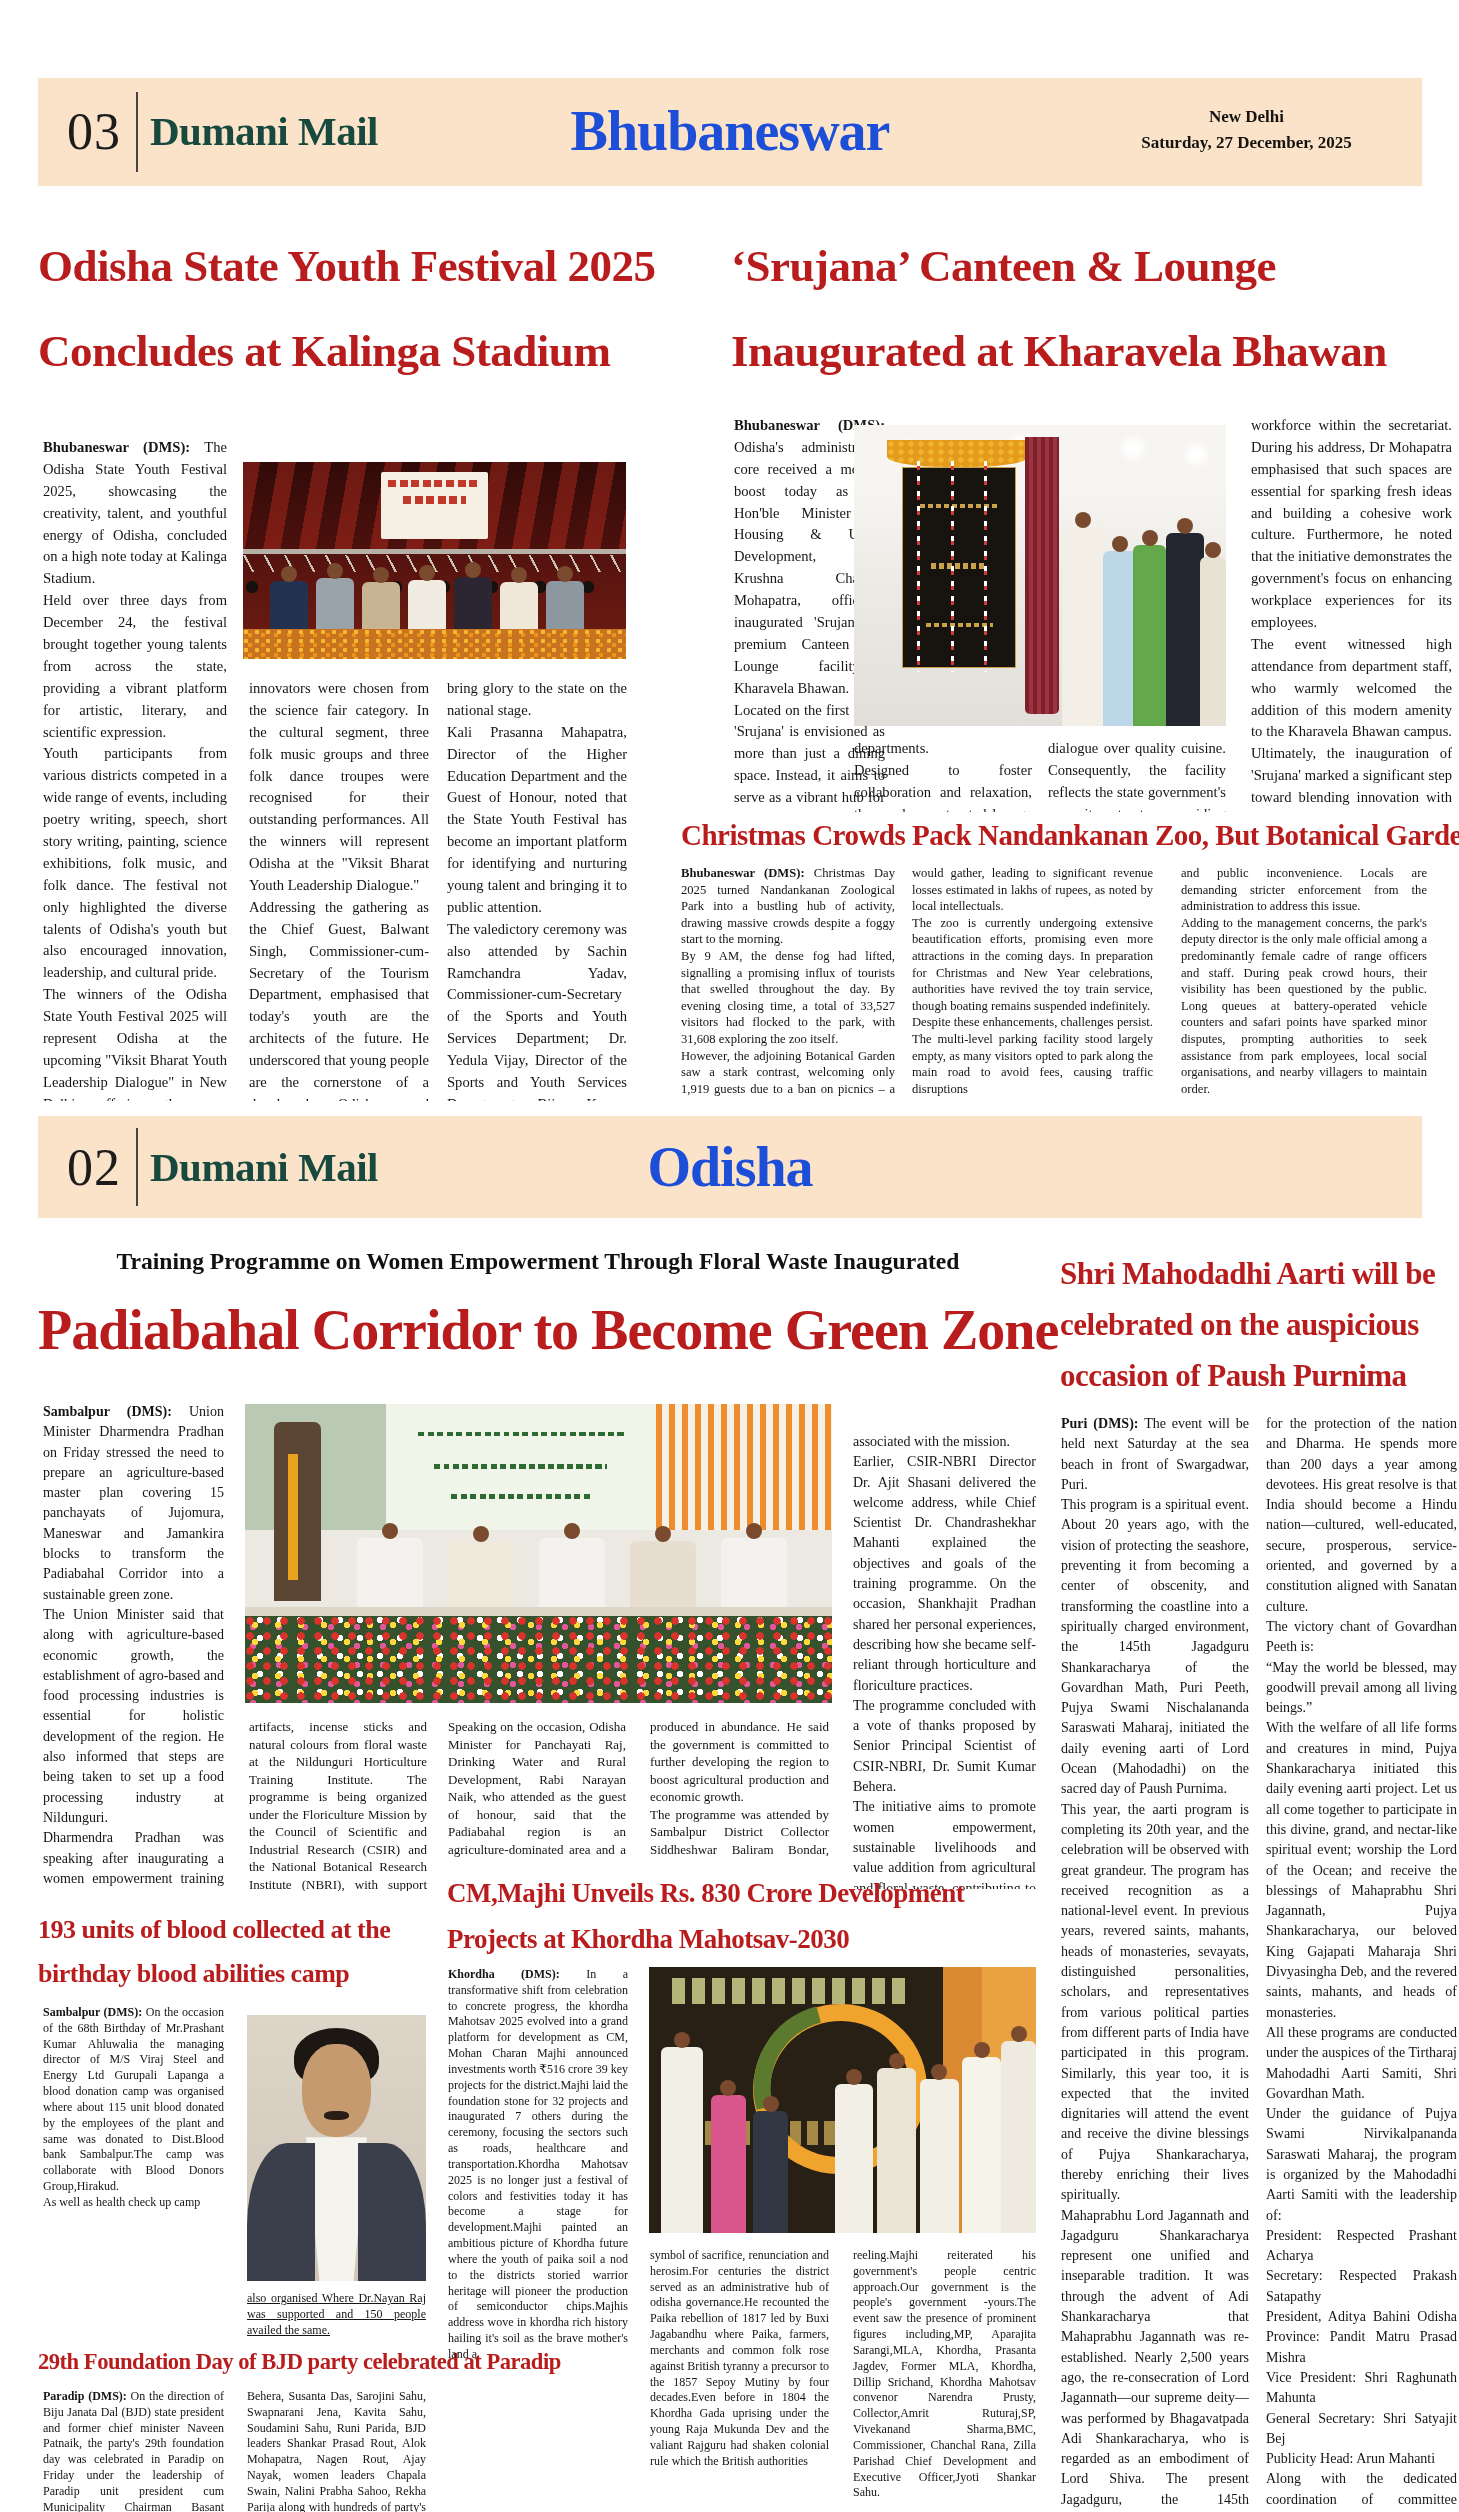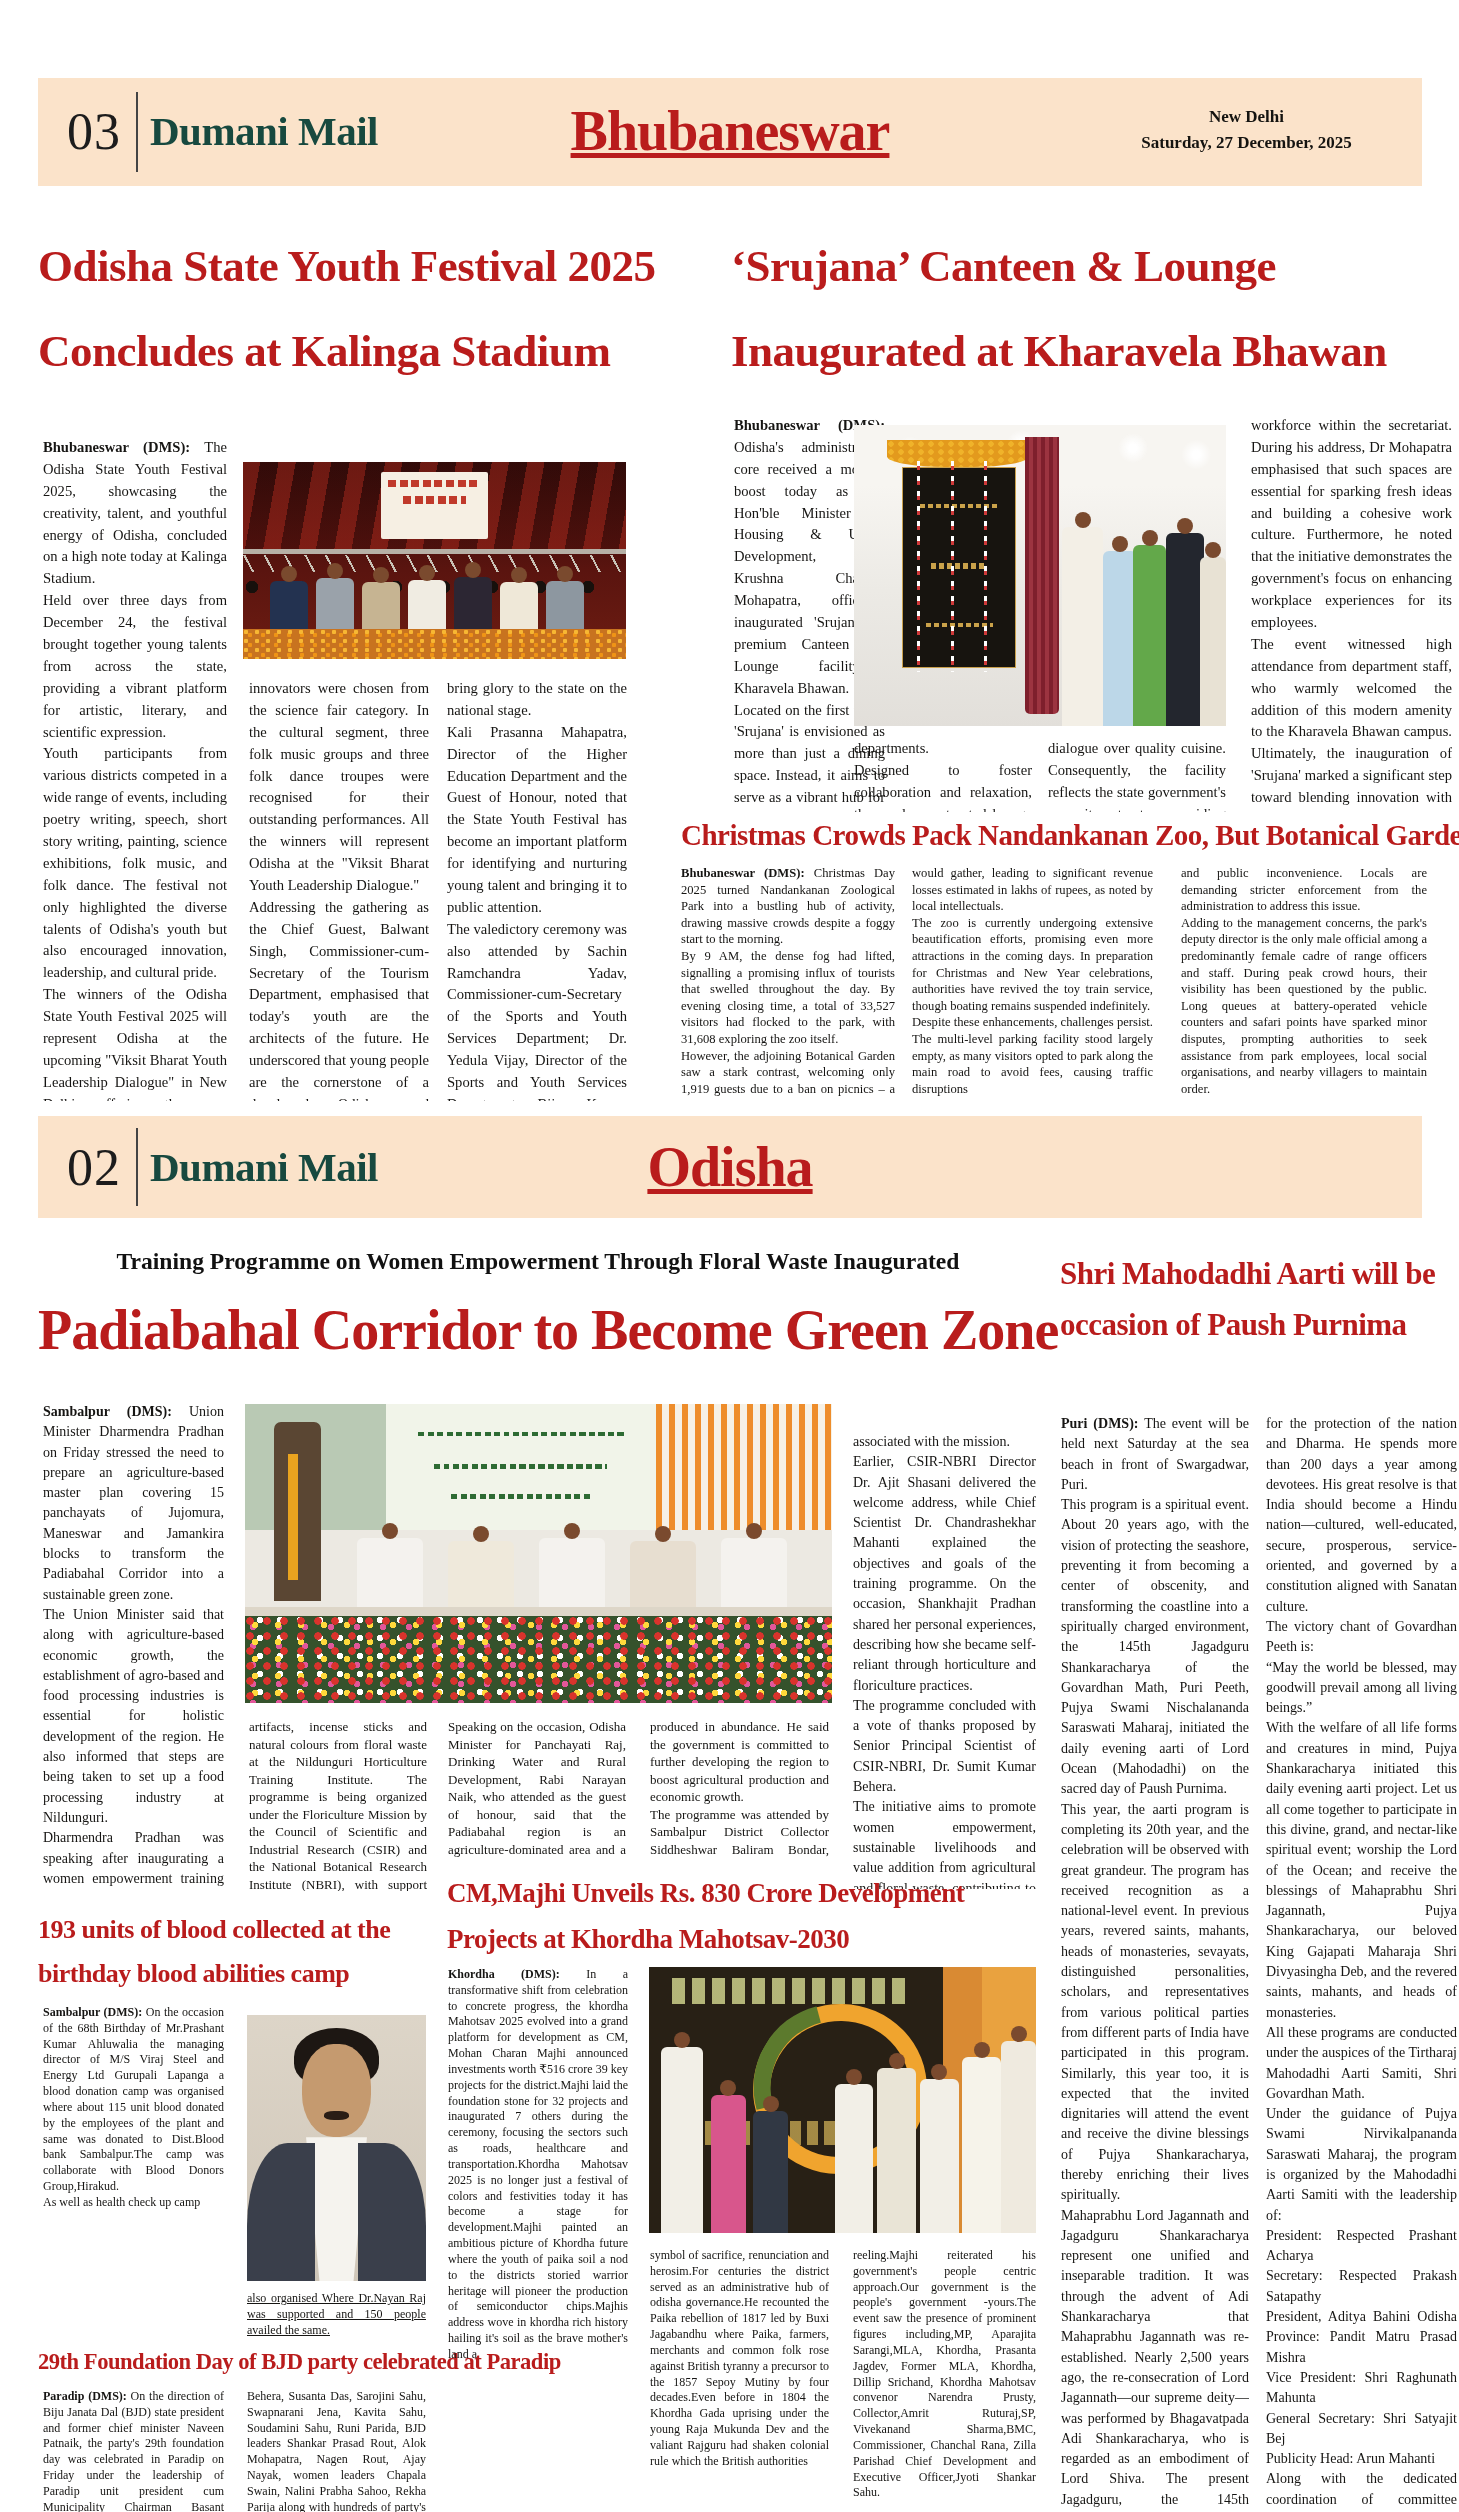--- a/index.html
+++ b/index.html
@@ -2,21 +2,21 @@
 <html style="font-size:8px"><head>
 <meta charset="utf-8">
 <style>
   html,body{margin:0;padding:0;background:#ffffff;}
   .page{position:relative;width:1460px;height:2957px;background:#ffffff;font-family:"Liberation Serif","DejaVu Serif",serif;color:#161513;overflow:hidden;}
   .abs{position:absolute;}
   .band{position:absolute;background:#fbe3ca;}
   .pageno{position:absolute;font-size:52px;font-weight:400;color:#1c1c1c;letter-spacing:1px;}
   .vline{position:absolute;width:1.5px;background:#444;}
   .brand{position:absolute;font-size:41px;font-weight:700;color:#17493f;letter-spacing:-0.5px;}
-  .sectiontitle{position:absolute;left:50%;transform:translateX(-50%);font-size:56px;font-weight:700;color:#b91c1c;letter-spacing:-1px;white-space:nowrap;text-decoration:underline;}
+  .sectiontitle{position:absolute;left:50%;transform:translateX(-50%);font-size:56px;font-weight:700;color:#1d4ed8;letter-spacing:-1px;white-space:nowrap;}
   .mast-right{position:absolute;text-align:center;font-weight:700;font-size:17px;line-height:26px;color:#141310;}
   .hl{position:absolute;text-align:left;font-weight:700;color:#b91c1c;letter-spacing:-0.5px;}
   .hl div{white-space:nowrap;}
   .kicker{position:absolute;text-align:center;font-weight:700;color:#111;}
   .col{position:absolute;text-align:justify;overflow:hidden;}
   .t29{font-size:14.6px;line-height:1.5;}
   .t28{font-size:14px;line-height:1.45;}
   .t26{font-size:13px;line-height:1.35;}
   .t25{font-size:12.6px;line-height:1.32;}
   .t24{font-size:12px;line-height:1.32;}
@@ -171,20 +171,21 @@
   <div class="col t26" style="left:448px;top:1718px;width:178px;height:141px;"><span class="ct">Speaking on the occasion, Odisha Minister for Panchayati Raj, Drinking Water and Rural Development, Rabi Narayan Naik, who attended as the guest of honour, said that the Padiabahal region is an agriculture-dominated area and a symbol of the green revolution. Due to the hard work of farmers, crops such as paddy, green gram, black gram, millets, vegetables, fruits, flowers, mushrooms and honey are being</span></div>
   <div class="col t26" style="left:650px;top:1718px;width:179px;height:141px;"><span class="ct">produced in abundance. He said the government is committed to further developing the region to boost agricultural production and economic growth.
 The programme was attended by Sambalpur District Collector Siddheshwar Baliram Bondar, Zilla Parishad Chief Development Officer Prasanna Patra, former Rengali MLA Nauri Nayak, BJP leader Devendra Mahapatra, senior officials and scientists</span></div>
   <div class="col t28" style="left:853px;top:1432px;width:183px;height:457px;"><span class="ct">associated with the mission.
 Earlier, CSIR-NBRI Director Dr. Ajit Shasani delivered the welcome address, while Chief Scientist Dr. Chandrashekhar Mahanti explained the objectives and goals of the training programme. On the occasion, Shankhajit Pradhan shared her personal experiences, describing how she became self-reliant through horticulture and floriculture practices.
 The programme concluded with a vote of thanks proposed by Senior Principal Scientist of CSIR-NBRI, Dr. Sumit Kumar Behera.
 The initiative aims to promote women empowerment, sustainable livelihoods and value addition from agricultural and floral waste, contributing to green and inclusive development in the region.</span></div>
 
   <div class="hl" style="left:1060px;top:1248px;width:399px;font-size:31px;line-height:51px;">
     <div>Shri Mahodadhi Aarti will be</div>
+    <div>celebrated on the auspicious</div>
     <div>occasion of Paush Purnima</div>
   </div>
   <div class="col t28" style="left:1061px;top:1414px;width:188px;height:1495px;"><b class="dl">Puri (DMS):</b> <span class="ct">The event will be held next Saturday at the sea beach in front of Swargadwar, Puri.
 This program is a spiritual event. About 20 years ago, with the vision of protecting the seashore, preventing it from becoming a center of obscenity, and transforming the coastline into a spiritually charged environment, the 145th Jagadguru Shankaracharya of the Govardhan Math, Puri Peeth, Pujya Swami Nischalananda Saraswati Maharaj, initiated the daily evening aarti of Lord Ocean (Mahodadhi) on the sacred day of Paush Purnima.
 This year, the aarti program is completing its 20th year, and the celebration will be observed with great grandeur. The program has received recognition as a national-level event. In previous years, revered saints, mahants, heads of monasteries, sevayats, distinguished personalities, scholars, and representatives from various political parties from different parts of India have participated in this program. Similarly, this year too, it is expected that the invited dignitaries will attend the event and receive the divine blessings of Pujya Shankaracharya, thereby enriching their lives spiritually.
 Mahaprabhu Lord Jagannath and Jagadguru Shankaracharya represent one unified and inseparable tradition. It was through the advent of Adi Shankaracharya that Mahaprabhu Jagannath was re-established. Nearly 2,500 years ago, the re-consecration of Lord Jagannath—our supreme deity—was performed by Bhagavatpada Adi Shankaracharya, who is regarded as an embodiment of Lord Shiva. The present Jagadguru, the 145th Shankaracharya, now adorns that sacred seat.
 For nearly 35 years, Pujya Swami Nischalananda Saraswati Maharaj has been leading the Govardhan Peeth. As a wandering monk, he travels extensively across India, as well as Nepal and Bhutan,</span></div>
   <div class="col t28" style="left:1266px;top:1414px;width:191px;height:1495px;"><span class="ct">for the protection of the nation and Dharma. He spends more than 200 days a year among devotees. His great resolve is that India should become a Hindu nation—cultured, well-educated, secure, prosperous, service-oriented, and governed by a constitution aligned with Sanatan culture.
 The victory chant of Govardhan Peeth is:
 “May the world be blessed, may goodwill prevail among all living beings.”

